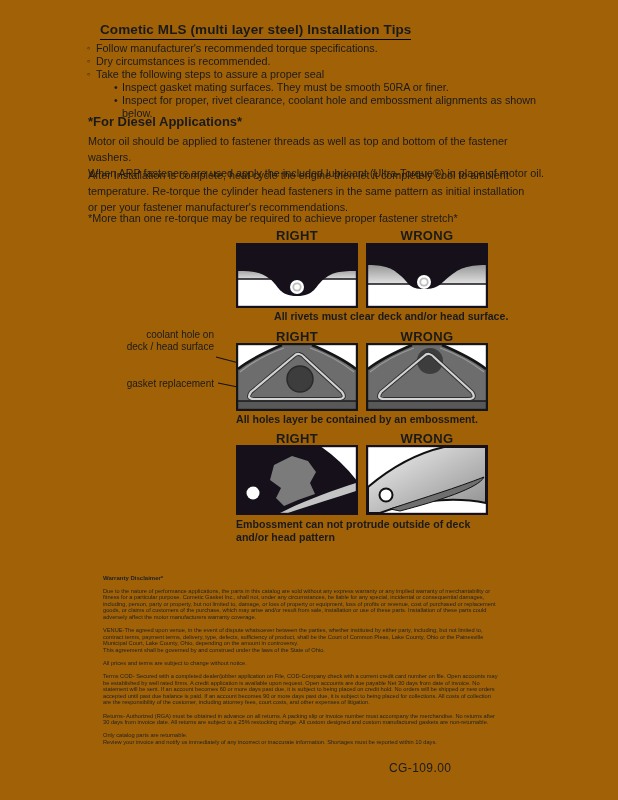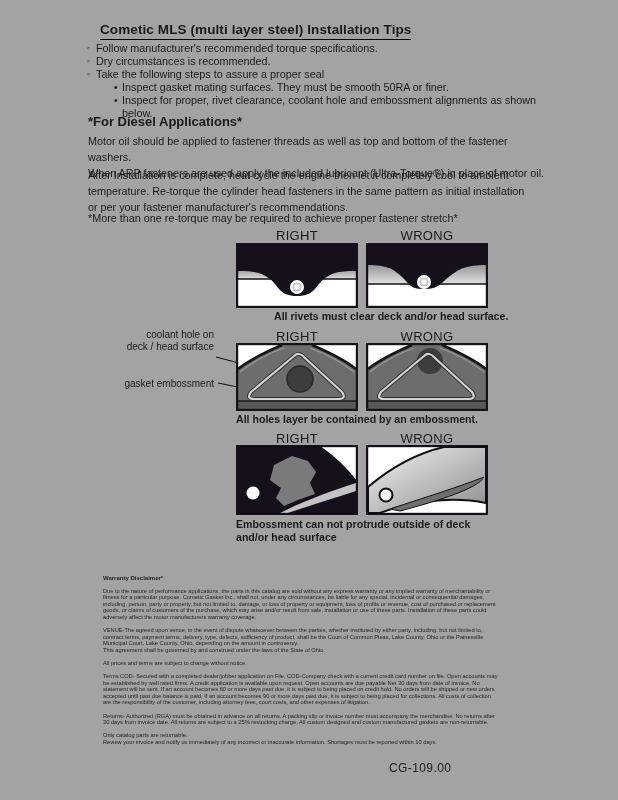--- a/index.html
+++ b/index.html
@@ -1,36 +1,36 @@
 <!DOCTYPE html>
 <html><head>
 <meta charset="utf-8">
 <style>
   html,body{margin:0;padding:0;background:#e8e8e8;}
   .page{
-    position:relative;width:618px;height:800px;background:#a3a3a3;
+    position:relative;width:618px;height:800px;background:#a16207;
     font-family:"Liberation Sans","DejaVu Sans",sans-serif;color:#1a1a1a;
     overflow:hidden;margin:0 auto;
   }
   .abs{position:absolute;}
   .title{
     left:100px;top:22px;font-size:13.5px;font-weight:bold;letter-spacing:.1px;
   }
   .title span{display:inline-block;border-bottom:1.6px solid #000;padding-bottom:1.5px;}
   .bullets{left:87px;top:42px;width:470px;font-size:10.8px;line-height:13.1px;}
   .b-item{display:flex;}
   .b-item .mark{width:9px;flex:0 0 9px;font-size:9px;line-height:13.1px;}
   .b-sub{margin-left:27px;}
   .b-sub .mark{width:8px;flex:0 0 8px;font-size:10.5px;}
   .diesel-h{left:88px;top:114px;font-size:13px;font-weight:bold;}
   .para{left:88px;width:460px;font-size:10.8px;line-height:16px;white-space:pre-line;}
   .p1{top:133px;}
   .p2{top:167px;}
   .p3{top:210px;}
-  .dlabel{font-size:13px;font-weight:normal;letter-spacing:.3px;width:122px;text-align:center;}
+  .dlabel{font-size:13px;font-weight:bold;letter-spacing:.3px;width:122px;text-align:center;}
   .dbox{width:122px;height:65px;}
   .caption{font-size:10.6px;font-weight:bold;line-height:12.5px;white-space:pre-line;}
   .leader-label{font-size:10px;line-height:11.5px;text-align:right;white-space:pre-line;}
   .legal{left:103px;top:575px;width:416px;font-size:5.7px;line-height:6.6px;color:#222;}
   .legal .lh{font-weight:bold;font-size:6px;margin:0 0 6px 0;}
   .legal p{margin:0 0 6.5px 0;white-space:pre-line;}
   .pagecode{left:389px;top:761px;font-size:12px;letter-spacing:.4px;color:#1a1a1a;}
   svg{display:block;}
 </style>
 </head>
@@ -114,21 +114,21 @@
     </svg>
   </div>
 
   <div class="abs caption" style="left:236px;top:310px;margin-left:38px;">All rivets must clear deck and/or head surface.</div>
 
   <div class="abs dlabel" style="left:236px;top:329px;">RIGHT</div>
   <div class="abs dlabel" style="left:366px;top:329px;">WRONG</div>
 
   <div class="abs leader-label" style="left:108px;top:329px;width:106px;">coolant hole on
 deck / head surface</div>
-  <div class="abs leader-label" style="left:108px;top:378px;width:106px;">gasket embossment</div>
+  <div class="abs leader-label" style="left:108px;top:378px;width:106px;">gasket replacement</div>
 
   <svg class="abs" style="left:208px;top:350px;" width="100" height="50" viewBox="0 0 100 50">
     <line x1="8" y1="7" x2="88" y2="28" stroke="#111" stroke-width="1.1"></line>
     <line x1="10" y1="33" x2="54" y2="42" stroke="#111" stroke-width="1.1"></line>
   </svg>
 
   <div class="abs" style="left:236px;top:343px;">
     <svg width="122" height="68" viewBox="0 0 122 68">
       <rect x="1" y="1" width="120" height="66" fill="#6d6d6d"></rect>
       <path d="M2,2 L46,2 C32,8 16,15 2,26 Z" fill="#ffffff"></path>
@@ -191,21 +191,21 @@
       </defs>
       <rect x="1" y="1" width="120" height="68" fill="#ffffff"></rect>
       <path d="M2,42 C28,20 52,8 78,2 L120,2 L120,58 C82,50 40,58 14,68 L2,68 Z" fill="url(#g3)" stroke="#111" stroke-width="2"></path>
       <path d="M24,64 C60,52 90,43 118,32 C113,43 72,56 34,66 Z" fill="#6f6f6f" stroke="#111" stroke-width="1"></path>
       <circle cx="20" cy="50" r="6.5" fill="#ffffff" stroke="#111" stroke-width="2"></circle>
       <rect x="1" y="1" width="120" height="68" fill="none" stroke="#151019" stroke-width="2.4"></rect>
     </svg>
   </div>
 
   <div class="abs caption" style="left:236px;top:518px;">Embossment can not protrude outside of deck
-and/or head surface</div>
+and/or head pattern</div>
 
   <div class="abs legal">
     <div class="lh">Warranty Disclaimer*</div>
     <p>Due to the nature of performance applications, the parts in this catalog are sold without any express warranty or any implied warranty of merchantability or
 fitness for a particular purpose.  Cometic Gasket Inc., shall not, under any circumstances, be liable for any special, incidental or consequential damages,
 including, person, party or property, but not limited to, damage, or loss of property or equipment, loss of profits or revenue, cost of purchased or replacement
 goods, or claims of customers of the purchase, which may arise and/or result from sale, installation or use of these parts.  Installation of these parts could
 adversely affect the motor manufacturers warranty coverage.</p>
     <p>VENUE-The agreed upon venue, in the event of dispute whatsoever between the parties, whether instituted by either party, including, but not limited to,
 contract terms, payment terms, delivery, type, defects, sufficiency of product, shall be the Court of Common Pleas, Lake County, Ohio or the Painesville

